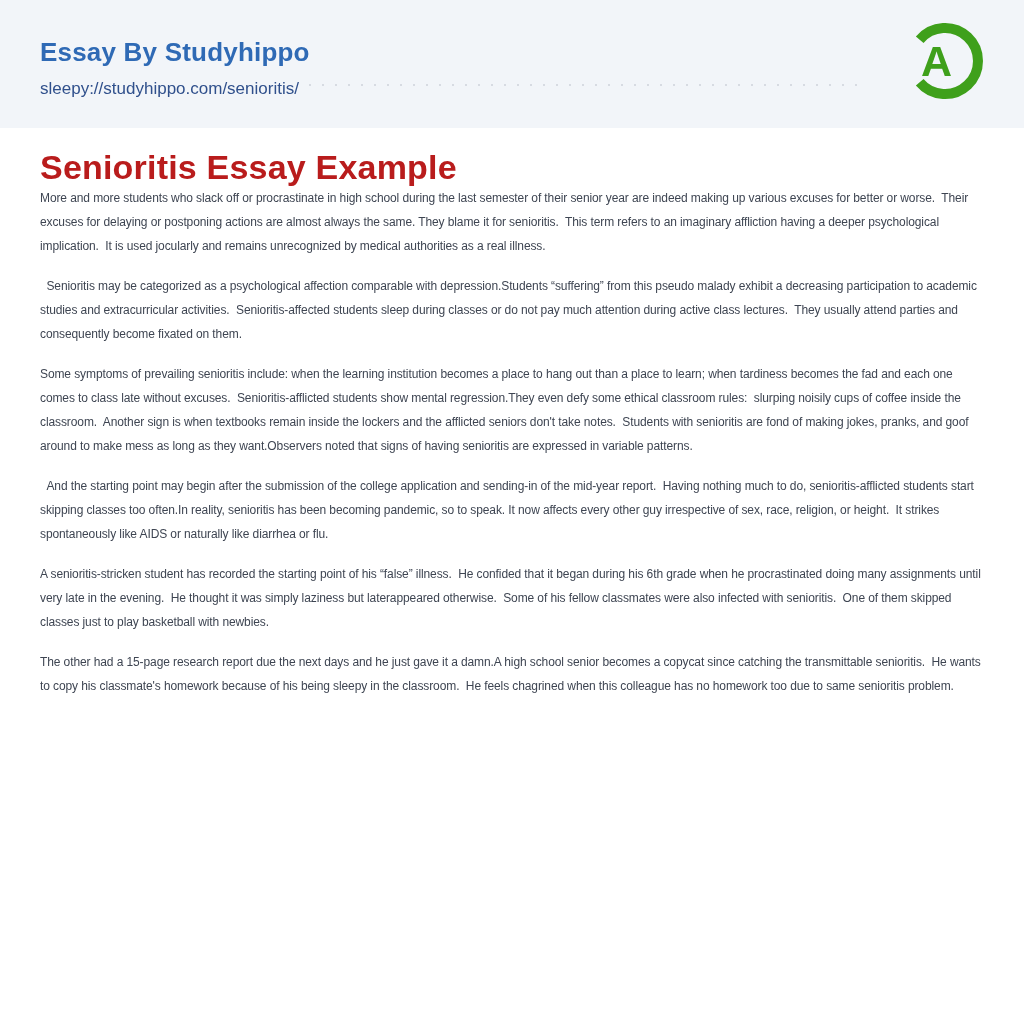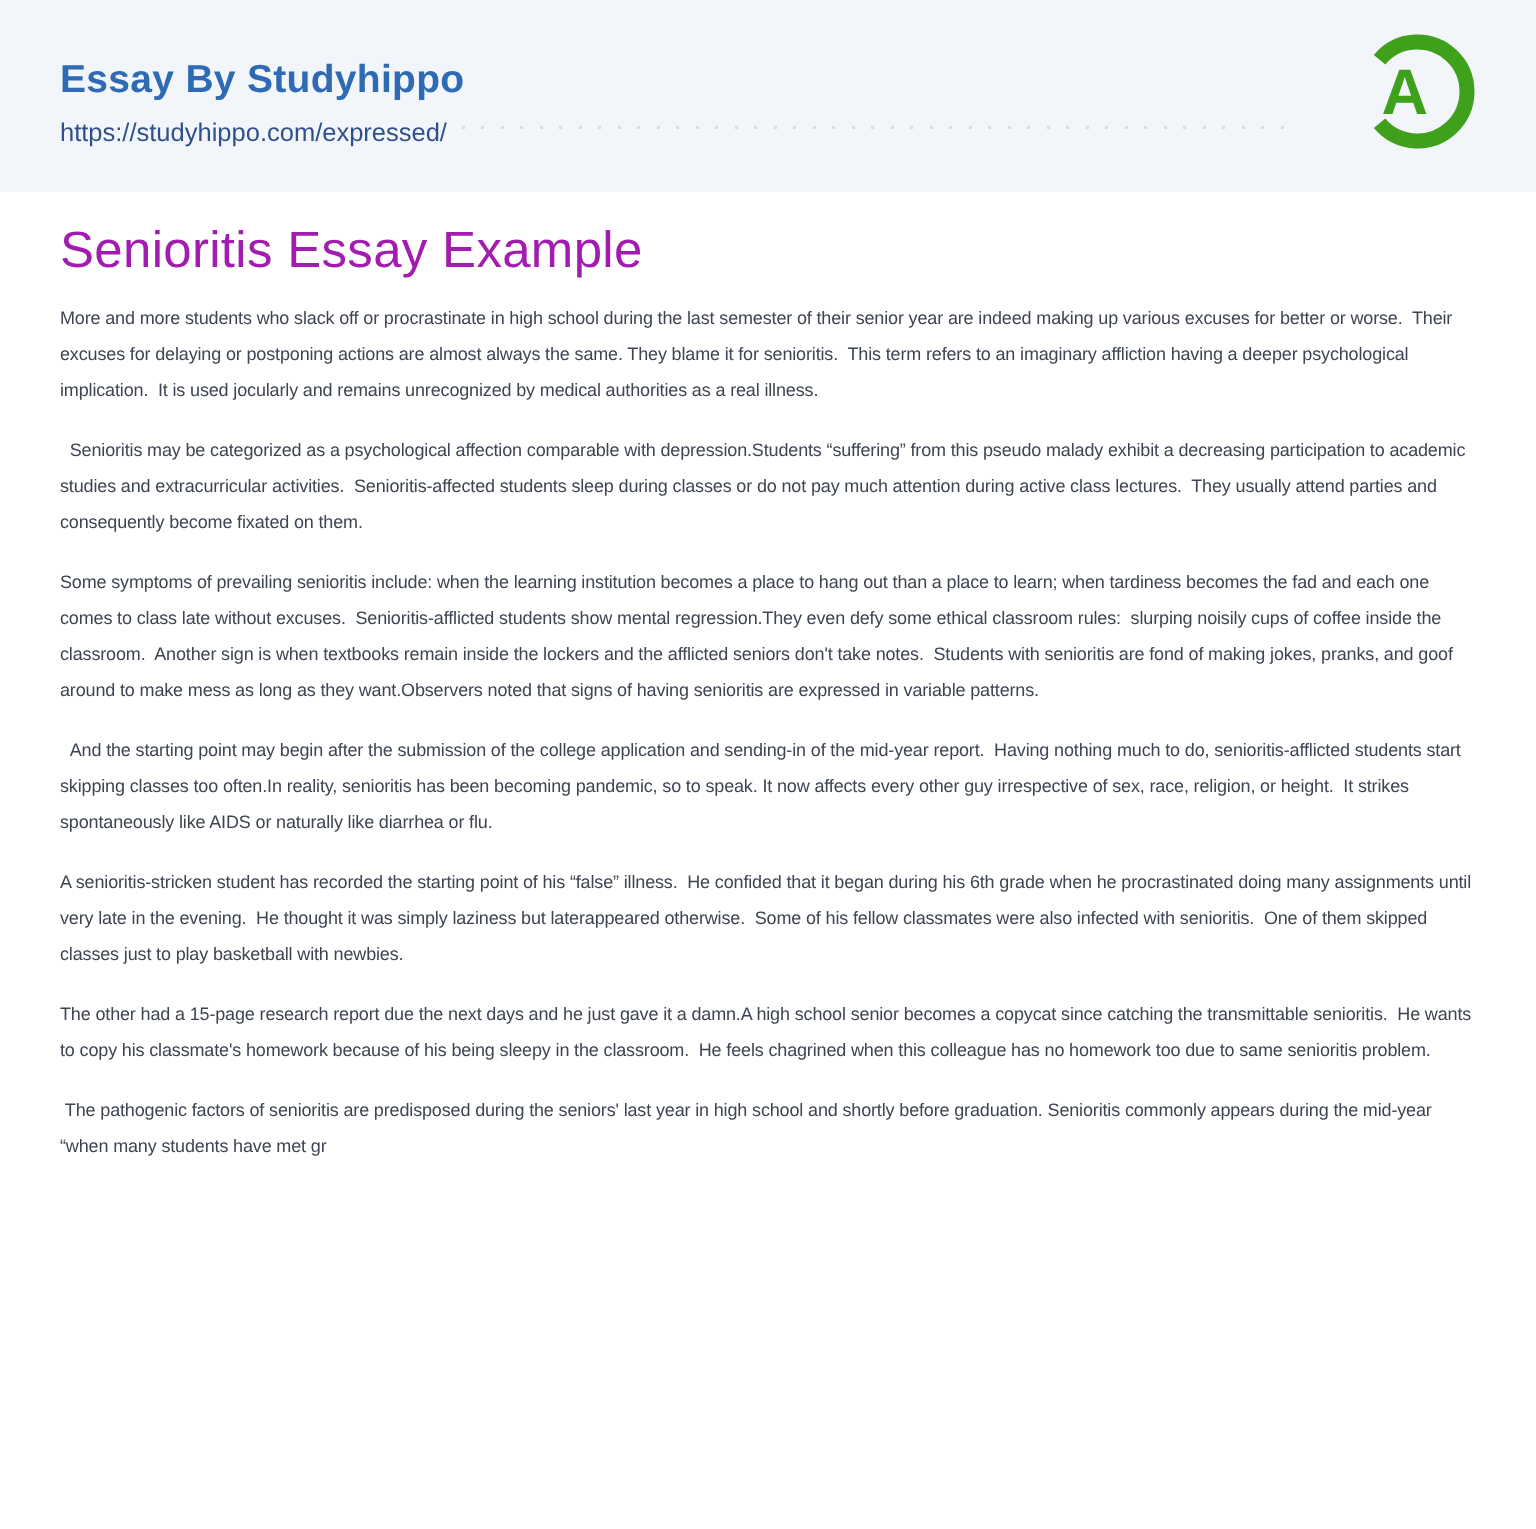--- a/index.html
+++ b/index.html
@@ -50,57 +50,55 @@
     position: absolute;
     top: 21px;
     right: 39px;
     width: 80px;
     height: 80px;
   }
   .content {
     padding: 20px 40px 0 40px;
   }
   .essay-title {
-    color: #a21caf;
+    color: #b91c1c;
     font-size: 34px;
     line-height: 38px;
-    font-weight: normal;
+    font-weight: bold;
     letter-spacing: 0.2px;
-    margin-bottom: 14px;
   }
   .essay-body p {
     font-size: 12px;
     line-height: 24px;
     letter-spacing: -0.1px;
     color: #3e4552;
     margin: 0 0 16px 0;
     white-space: pre-wrap;
   }
 </style>
 </head>
 <body>
 
 <header class="header">
   <div class="site-title">Essay By Studyhippo</div>
   <div class="url-row">
-    <a class="site-url" href="#">https://studyhippo.com/expressed/</a>
+    <a class="site-url" href="#">sleepy://studyhippo.com/senioritis/</a>
     <span class="dotted-leader"></span>
   </div>
   <div class="logo">
     <svg width="80" height="80" viewBox="0 0 80 80">
       <path d="M 14.7 18.8 A 33 33 0 1 1 14.7 61.2" fill="none" stroke="#3fa01b" stroke-width="10"></path>
       <text x="16" y="55" font-size="43" font-weight="600" fill="#3fa01b" font-family="Liberation Sans, sans-serif">A</text>
     </svg>
   </div>
 </header>
 
 <main class="content">
   <h1 class="essay-title">Senioritis Essay Example</h1>
   <div class="essay-body">
     <p>More and more students who slack off or procrastinate in high school during the last semester of their senior year are indeed making up various excuses for better or worse.  Their excuses for delaying or postponing actions are almost always the same. They blame it for senioritis.  This term refers to an imaginary affliction having a deeper psychological implication.  It is used jocularly and remains unrecognized by medical authorities as a real illness.</p>
     <p>  Senioritis may be categorized as a psychological affection comparable with depression.Students “suffering” from this pseudo malady exhibit a decreasing participation to academic studies and extracurricular activities.  Senioritis-affected students sleep during classes or do not pay much attention during active class lectures.  They usually attend parties and consequently become fixated on them.</p>
     <p>Some symptoms of prevailing senioritis include: when the learning institution becomes a place to hang out than a place to learn; when tardiness becomes the fad and each one comes to class late without excuses.  Senioritis-afflicted students show mental regression.They even defy some ethical classroom rules:  slurping noisily cups of coffee inside the classroom.  Another sign is when textbooks remain inside the lockers and the afflicted seniors don't take notes.  Students with senioritis are fond of making jokes, pranks, and goof around to make mess as long as they want.Observers noted that signs of having senioritis are expressed in variable patterns.</p>
     <p>  And the starting point may begin after the submission of the college application and sending-in of the mid-year report.  Having nothing much to do, senioritis-afflicted students start skipping classes too often.In reality, senioritis has been becoming pandemic, so to speak. It now affects every other guy irrespective of sex, race, religion, or height.  It strikes spontaneously like AIDS or naturally like diarrhea or flu.</p>
     <p>A senioritis-stricken student has recorded the starting point of his “false” illness.  He confided that it began during his 6th grade when he procrastinated doing many assignments until very late in the evening.  He thought it was simply laziness but laterappeared otherwise.  Some of his fellow classmates were also infected with senioritis.  One of them skipped classes just to play basketball with newbies.</p>
     <p>The other had a 15-page research report due the next days and he just gave it a damn.A high school senior becomes a copycat since catching the transmittable senioritis.  He wants to copy his classmate's homework because of his being sleepy in the classroom.  He feels chagrined when this colleague has no homework too due to same senioritis problem.</p>
-    <p> The pathogenic factors of senioritis are predisposed during the seniors' last year in high school and shortly before graduation. Senioritis commonly appears during the mid-year “when many students have met gr</p>
   </div>
 </main>
 
 </body></html>

